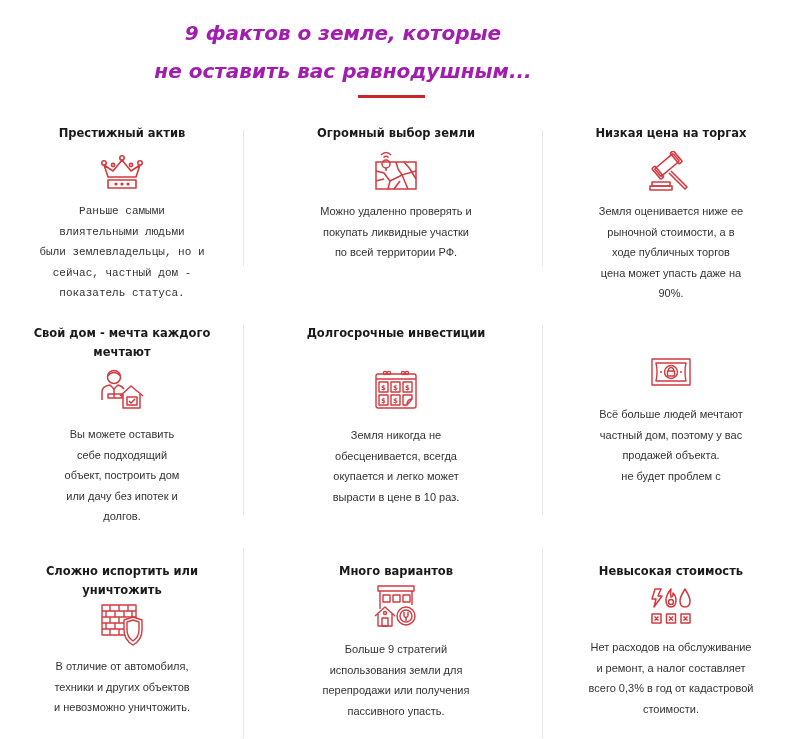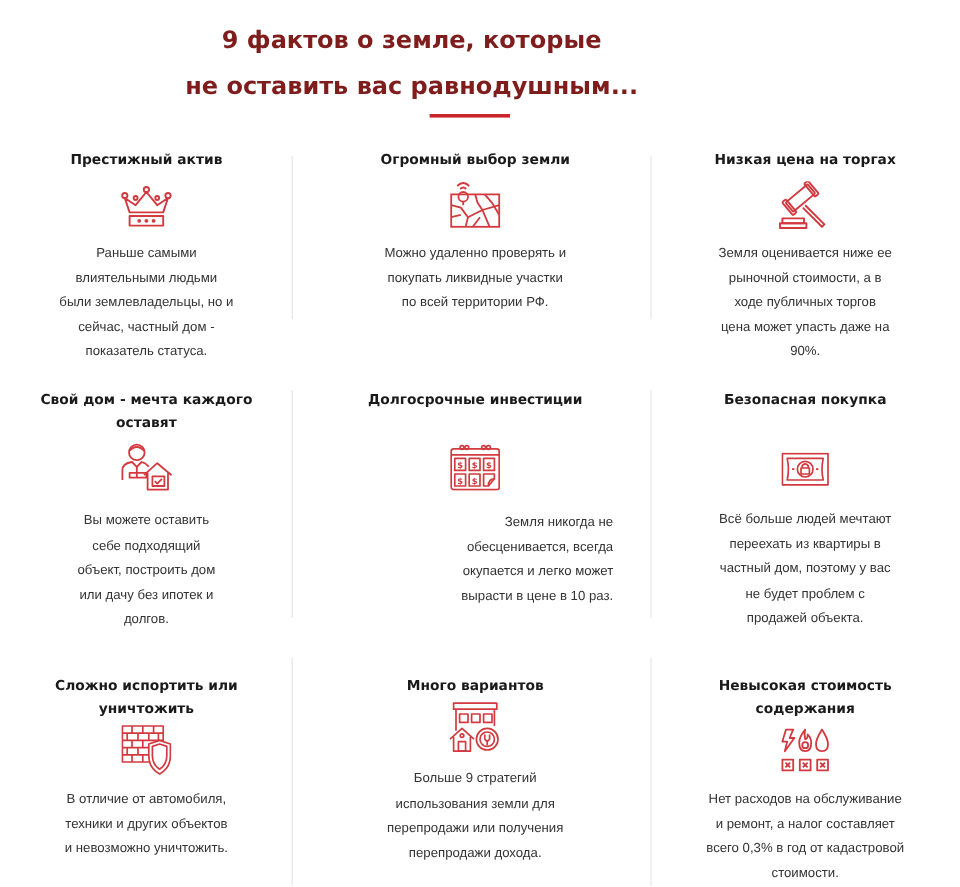--- a/index.html
+++ b/index.html
@@ -2,22 +2,23 @@
 <html><head>
 <meta charset="utf-8">
 <style>
   * { margin: 0; padding: 0; box-sizing: border-box; }
   html, body { width: 800px; height: 739px; background: #ffffff; overflow: hidden; }
   body { font-family: "DejaVu Sans", "Liberation Sans", sans-serif; color: #222; position: relative; }
 
   .header { position: absolute; left: 0; top: 0; width: 800px; height: 110px; text-align: center; }
   .title {
     position: absolute; left: 0; width: 686px; top: 14px;
-    font-size: 20px; font-weight: bold; line-height: 38px; color: #7f1d1d;
+    font-size: 20px; font-weight: bold; line-height: 38px; color: #a21caf;
     letter-spacing: 0px;
+    font-style: italic;
   }
   .title-underline {
     position: absolute; left: 358px; top: 95px; width: 67px; height: 3px; background: #c9262b;
   }
 
   .grid { position: absolute; left: 0; top: 0; width: 716px; height: 739px; }
   .card {
     position: absolute; width: 230px; text-align: center;
   }
   .card-title {
@@ -60,21 +61,21 @@
         <circle cx="23" cy="5" r="2.2"></circle>
         <circle cx="41" cy="10" r="2.2"></circle>
         <circle cx="14" cy="12" r="1.6"></circle>
         <circle cx="32" cy="12" r="1.6"></circle>
       <path d="M5 12 L9 24 L37 24 L41 12 L32 18 L23 7 L14 18 Z"></path>
       <rect x="9" y="27" width="28" height="8"></rect>
       <circle cx="17" cy="31" r="0.8" fill="#d23a3f"></circle>
         <circle cx="23" cy="31" r="0.8" fill="#d23a3f"></circle>
         <circle cx="29" cy="31" r="0.8" fill="#d23a3f"></circle>
     </svg>
-    <div class="card-text" style="margin-top:8px;">
+    <div class="card-text" style="margin-top:8px;font-family:Liberation Mono, monospace;">
       <div>Раньше самыми</div>
         <div>влиятельными людьми</div>
         <div>были землевладельцы, но и</div>
         <div>сейчас, частный дом -</div>
         <div>показатель статуса.</div>
     </div>
   </div>
 
   <div class="card" style="left:281px;top:124px;">
     <div class="card-title">Огромный выбор земли</div>
@@ -114,21 +115,21 @@
         <div>рыночной стоимости, а в</div>
         <div>ходе публичных торгов</div>
         <div>цена может упасть даже на</div>
         <div>90%.</div>
     </div>
   </div>
 
   <div class="card" style="left:7px;top:324px;">
     <div class="card-title">
       <div>Свой дом - мечта каждого</div>
-        <div>оставят</div>
+        <div>мечтают</div>
     </div>
     <svg class="card-icon" width="44" height="42" viewBox="0 0 44 42" style="margin-top:6px;" fill="none" stroke="#d23a3f" stroke-width="1.5" stroke-linejoin="round">
       <circle cx="14" cy="9" r="6.5"></circle>
         <path d="M7.5 8 Q14 1 20.5 8"></path>
       <path d="M2 32 L2 24 Q2 18 10 17 L14 21 L18 17 Q22 18 24 21"></path>
       <path d="M14 21 L14 30"></path>
         <rect x="8" y="26" width="14" height="4"></rect>
       <path d="M20 28 L31 18 L43 28"></path>
         <path d="M23 26 L23 40 L40 40 L40 26"></path>
       <rect x="27" y="29" width="10" height="8"></rect>
@@ -158,44 +159,42 @@
       <rect x="4" y="26" width="9" height="10"></rect>
         <rect x="16" y="26" width="9" height="10"></rect>
       <path d="M28 36 L28 26 L37 26 L37 30 Q32 30 32 36 Z"></path>
         <path d="M37 30 L32 36"></path>
       <text x="8.5" y="21" font-size="7" fill="#d23a3f" stroke="none" text-anchor="middle" font-family="DejaVu Sans, sans-serif" font-weight="bold">$</text>
       <text x="20.5" y="21" font-size="7" fill="#d23a3f" stroke="none" text-anchor="middle" font-family="DejaVu Sans, sans-serif" font-weight="bold">$</text>
       <text x="32.5" y="21" font-size="7" fill="#d23a3f" stroke="none" text-anchor="middle" font-family="DejaVu Sans, sans-serif" font-weight="bold">$</text>
       <text x="8.5" y="34" font-size="7" fill="#d23a3f" stroke="none" text-anchor="middle" font-family="DejaVu Sans, sans-serif" font-weight="bold">$</text>
       <text x="20.5" y="34" font-size="7" fill="#d23a3f" stroke="none" text-anchor="middle" font-family="DejaVu Sans, sans-serif" font-weight="bold">$</text>
     </svg>
-    <div class="card-text" style="margin-top:16px;text-align:right;">
+    <div class="card-text" style="margin-top:16px;">
       <div>Земля никогда не</div>
         <div>обесценивается, всегда</div>
         <div>окупается и легко может</div>
         <div>вырасти в цене в 10 раз.</div>
     </div>
   </div>
 
   <div class="card" style="left:556px;top:324px;">
-    <div class="card-title">Безопасная покупка</div>
     <svg class="card-icon" width="40" height="28" viewBox="0 0 40 28" style="margin-top:34px;" fill="none" stroke="#d23a3f" stroke-width="1.4" stroke-linejoin="round">
       <rect x="1" y="1" width="38" height="26"></rect>
       <path d="M5 5 L35 5 Q33 14 35 23 L5 23 Q7 14 5 5 Z"></path>
       <circle cx="20" cy="14" r="6.5"></circle>
       <path d="M17.5 13 L17.5 11 Q20 8 22.5 11 L22.5 13"></path>
         <rect x="16.5" y="13" width="7" height="5"></rect>
       <path d="M9 14 L11 14 M29 14 L31 14"></path>
     </svg>
     <div class="card-text" style="margin-top:18px;">
       <div>Всё больше людей мечтают</div>
-        <div>переехать из квартиры в</div>
         <div>частный дом, поэтому у вас</div>
+        <div>продажей объекта.</div>
         <div>не будет проблем с</div>
-        <div>продажей объекта.</div>
     </div>
   </div>
 
   <div class="card" style="left:7px;top:562px;">
     <div class="card-title">
       <div>Сложно испортить или</div>
         <div>уничтожить</div>
     </div>
     <svg class="card-icon" width="42" height="42" viewBox="0 0 42 42" style="margin-top:4px;" fill="none" stroke="#d23a3f" stroke-width="1.4" stroke-linejoin="round">
       <rect x="1" y="1" width="34" height="30"></rect>
@@ -227,28 +226,27 @@
         <circle cx="11" cy="28" r="1.5"></circle>
       <circle cx="32" cy="31" r="9"></circle>
         <circle cx="32" cy="31" r="6"></circle>
       <path d="M30 27 L30 31 L32 33 L34 31 L34 27"></path>
         <path d="M32 33 L32 36"></path>
     </svg>
     <div class="card-text" style="margin-top:12px;">
       <div>Больше 9 стратегий</div>
         <div>использования земли для</div>
         <div>перепродажи или получения</div>
-        <div>перепродажи дохода.</div>
+        <div>пассивного упасть.</div>
     </div>
   </div>
 
   <div class="card" style="left:556px;top:562px;">
     <div class="card-title">
       <div>Невысокая стоимость</div>
-        <div>содержания</div>
     </div>
     <svg class="card-icon" width="44" height="40" viewBox="0 0 44 40" style="margin-top:6px;" fill="none" stroke="#d23a3f" stroke-width="1.5" stroke-linejoin="round">
       <path d="M6 2 L12 2 L9 9 L13 9 L5 20 L7 12 L3 12 Z"></path>
       <path d="M22 2 Q17 8 17 13 Q17 20 22 20 Q27 20 27 13 Q27 9 24 6 Q24 10 22 10 Q21 6 22 2 Z"></path>
       <circle cx="22" cy="15" r="2.5"></circle>
       <path d="M36 2 Q31 10 31 14 Q31 20 36 20 Q41 20 41 14 Q41 10 36 2 Z"></path>
       <rect x="3" y="27" width="9" height="9"></rect>
         <rect x="17.5" y="27" width="9" height="9"></rect>
         <rect x="32" y="27" width="9" height="9"></rect>
       <path d="M5.5 29.5 L9.5 33.5 M9.5 29.5 L5.5 33.5 M20 29.5 L24 33.5 M24 29.5 L20 33.5 M34.5 29.5 L38.5 33.5 M38.5 29.5 L34.5 33.5"></path>

